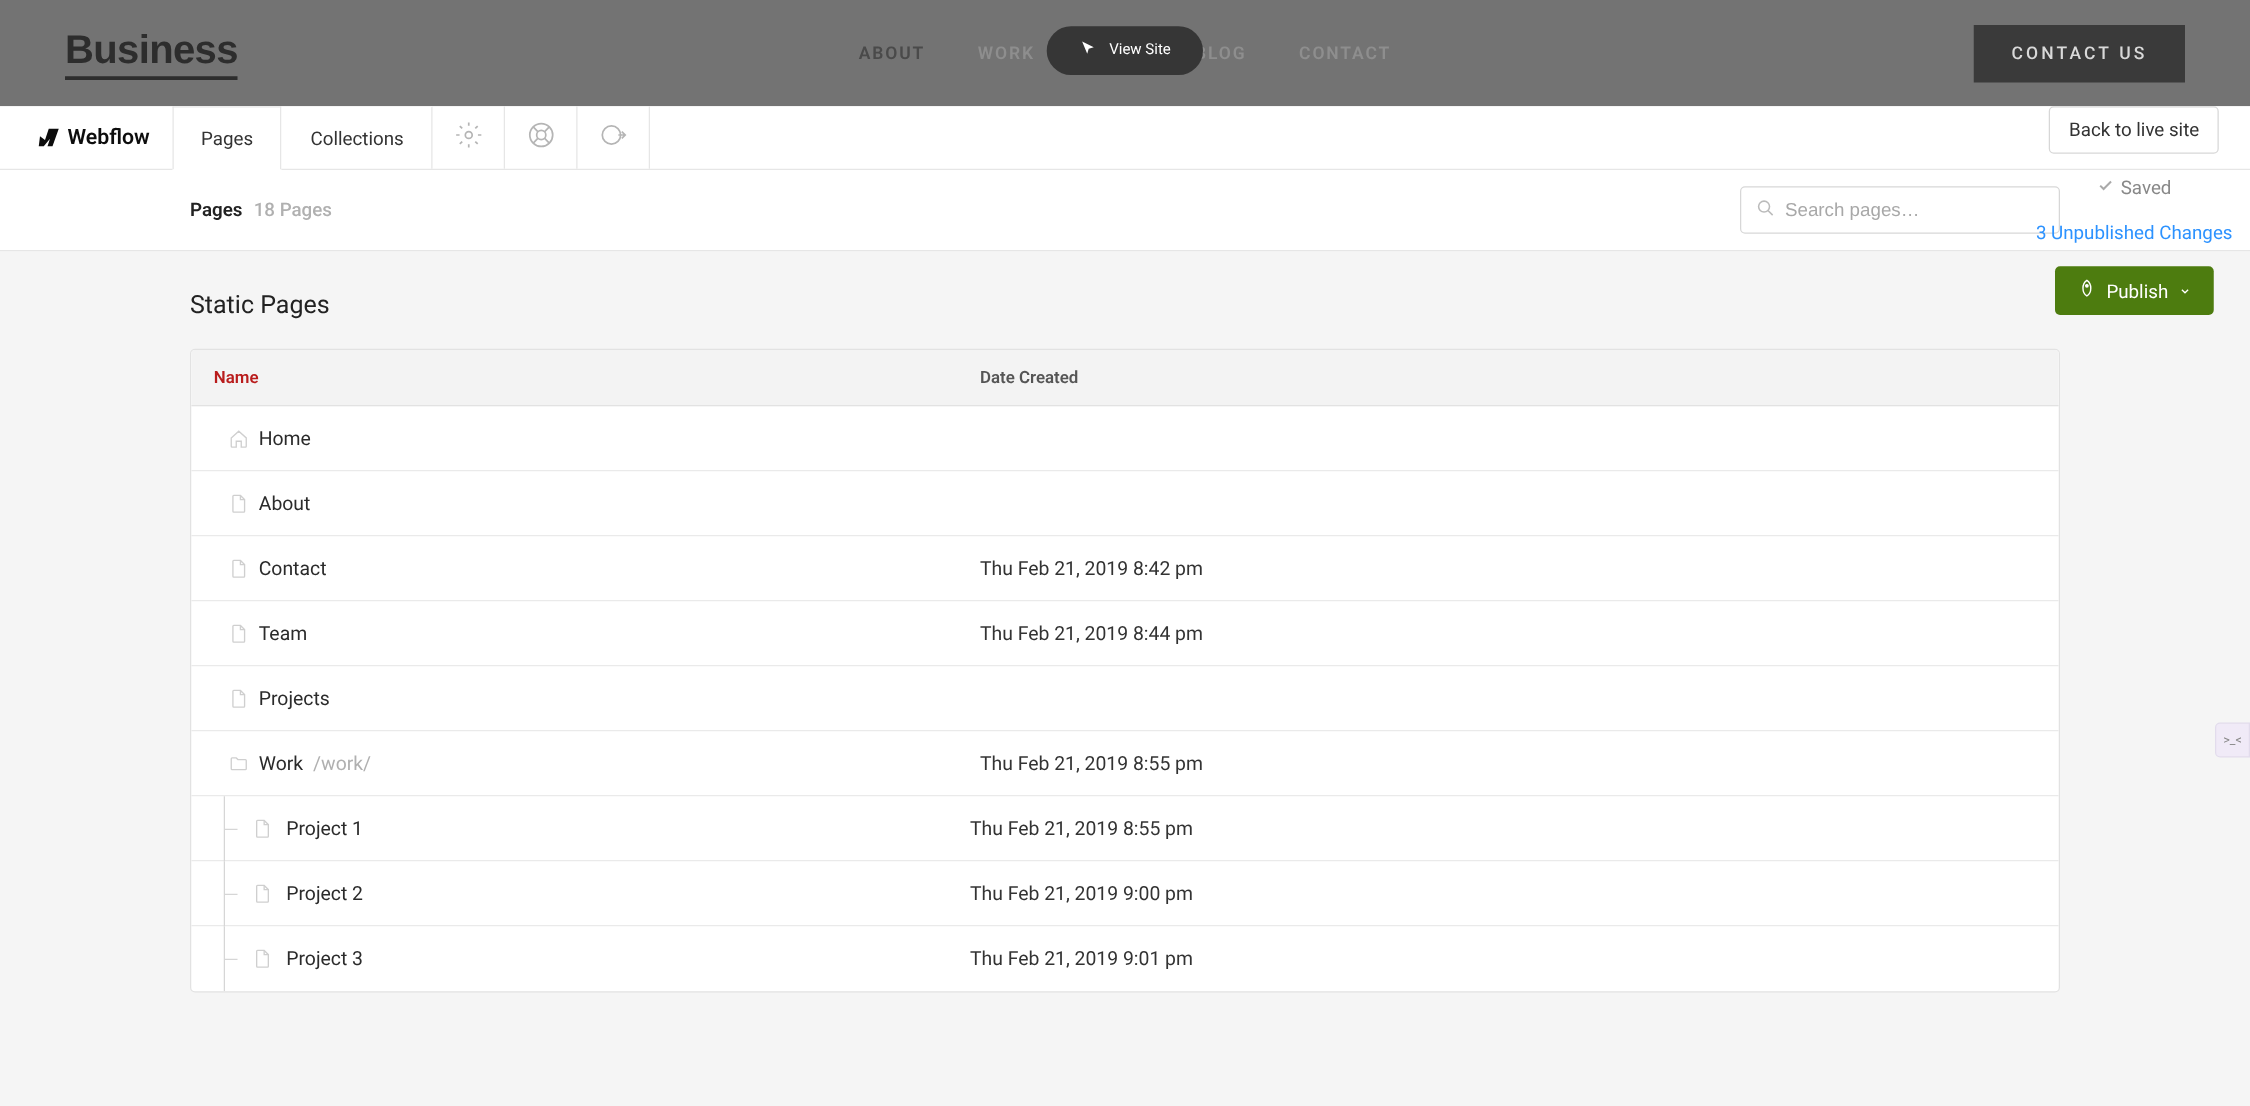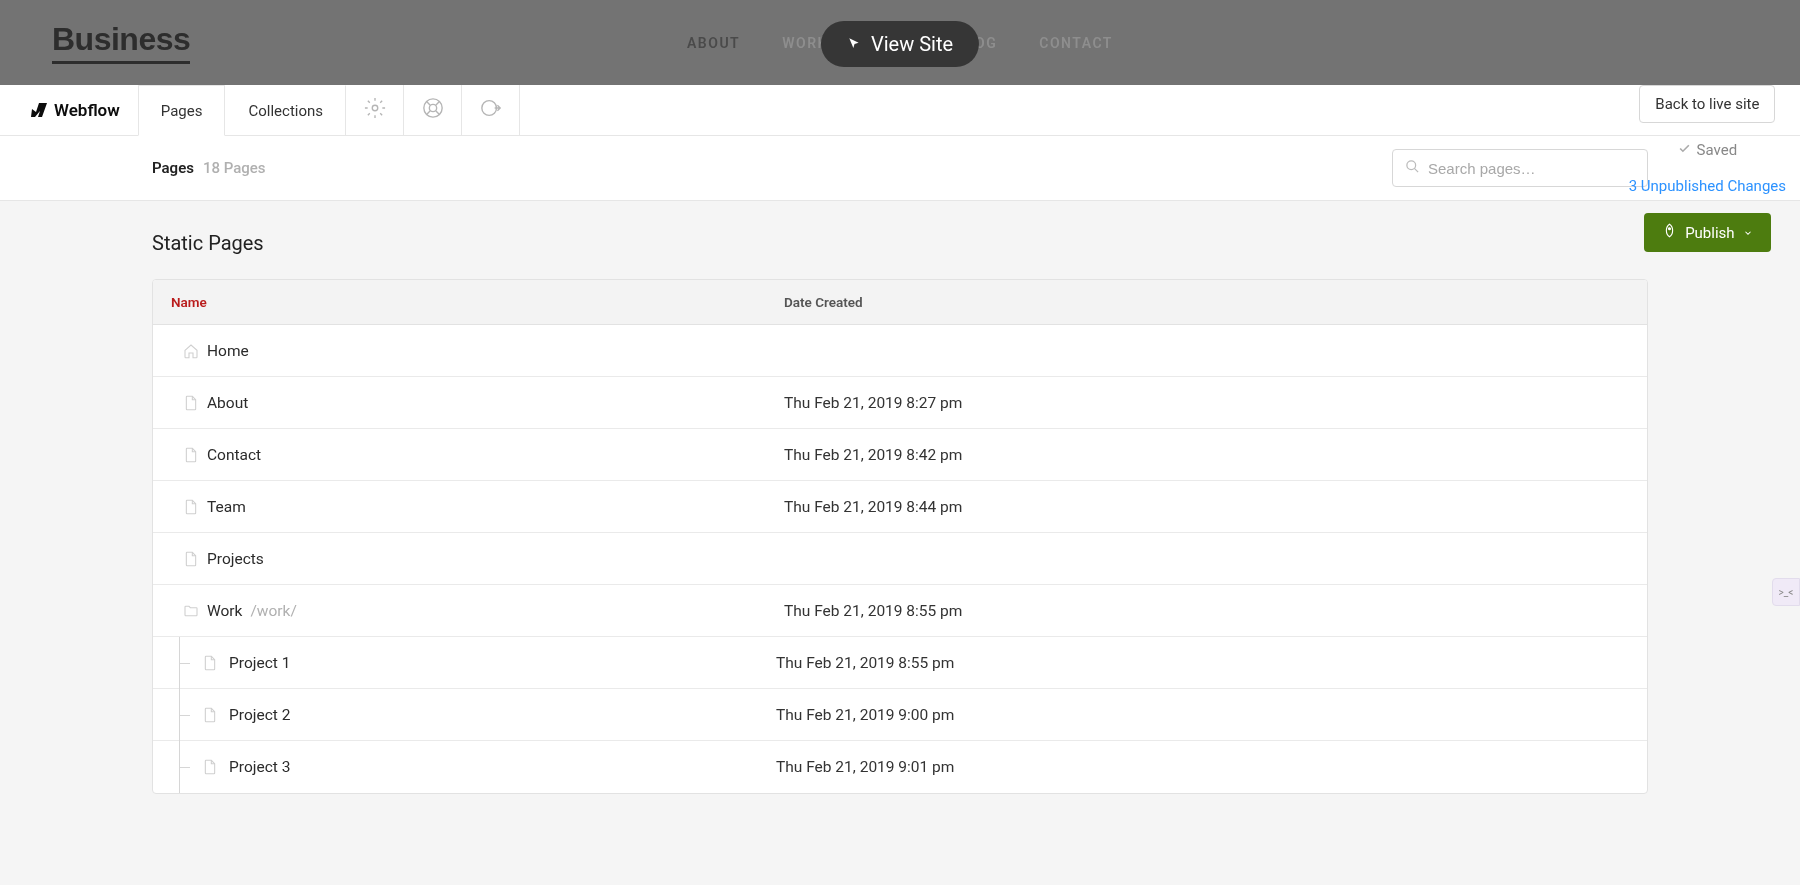--- a/index.html
+++ b/index.html
@@ -8,21 +8,21 @@
 
 .site-header { height: 85px; background: #7a7a7a; position: relative; display: flex; align-items: center; padding: 0 52px; }
 .site-header::before { content: ""; position: absolute; inset: 0; background: rgba(0,0,0,0.05); }
 .site-logo { font-size: 32px; font-weight: 700; color: #2d2d2d; border-bottom: 3px solid #2d2d2d; padding-bottom: 3px; font-family: "Helvetica Neue", sans-serif; letter-spacing: -0.5px; z-index: 1; }
 .site-nav { position: absolute; left: 50%; transform: translateX(-50%); display: flex; gap: 42px; z-index: 1; }
 .site-nav-item { font-size: 14px; font-weight: 600; letter-spacing: 1.5px; color: #4a4a4a; text-transform: uppercase; }
 .site-nav-item.dim { color: #8e8e8e; }
 .contact-btn { margin-left: auto; background: #3a3a3a; color: #d9d9d9; font-size: 14px; letter-spacing: 2.5px; font-weight: 500; padding: 15px 30px; z-index: 1; }
 
 
-.view-site-pill { position: absolute; left: 50%; transform: translateX(-50%); top: 21px; background: #363636; color: #fff; border-radius: 24px; padding: 11px 26px; display: flex; align-items: flex-start; gap: 10px; font-size: 20px; z-index: 5; }
+.view-site-pill { position: absolute; left: 50%; transform: translateX(-50%); top: 21px; background: #363636; color: #fff; border-radius: 24px; padding: 11px 26px; display: flex; align-items: flex-start; gap: 10px; font-size: 12px; z-index: 5; }
 
 
 .editor-bar { height: 51px; background: #fff; display: flex; align-items: stretch; border-bottom: 1px solid #e6e6e6; position: relative; }
 .wf-logo { display: flex; align-items: center; gap: 6px; padding: 0 18px 0 24px; font-weight: 600; font-size: 17px; color: #0d0d0d; }
 .wf-logo svg { width: 24px; height: 24px; }
 .tabs { display: flex; align-items: stretch; }
 .tab { display: flex; align-items: center; padding: 0 22px; font-size: 15px; color: #333; cursor: pointer; border-top: 1px solid transparent; border-right: 1px solid #e6e6e6; border-left: 1px solid transparent; }
 .tab.active { border-top: 1px solid #e6e6e6; border-left: 1px solid #e6e6e6; border-bottom: 1px solid #fff; margin-bottom: -1px; background: #fff; }
 .icon-tab { display: flex; align-items: center; justify-content: center; width: 58px; border-right: 1px solid #e6e6e6; cursor: pointer; color: #b5b5b5; }
 .icon-tab svg { width: 22px; height: 22px; }
@@ -69,20 +69,21 @@
 
 <div class="site-header">
   <div class="site-logo">Business</div>
   <div class="site-nav">
     <span class="site-nav-item">ABOUT</span>
     <span class="site-nav-item dim">WORK</span>
     <span class="site-nav-item dim">TEAM</span>
     <span class="site-nav-item dim">BLOG</span>
     <span class="site-nav-item dim">CONTACT</span>
   </div>
+  <div class="contact-btn">CONTACT US</div>
 </div>
 
 <div class="view-site-pill">
   <span>
     <svg width="14" height="14" viewBox="0 0 24 24" fill="#fff">
         <path d="M4 2l16 8-7 2-2 7z"></path>
       </svg>
   </span>
   <span>View Site</span>
 </div>
@@ -188,21 +189,20 @@
         <div class="page-row">
           <div class="row-icon-cell">
             <svg viewBox="0 0 24 24" fill="none" stroke="currentColor" stroke-width="1.6">
               <path d="M14 2H6a1 1 0 00-1 1v18a1 1 0 001 1h12a1 1 0 001-1V7z"></path>
               <path d="M14 2v5h5"></path>
             </svg>
           </div>
           <div class="row-name-cell">
             <span>About</span>
           </div>
-          <div class="row-date-cell">Thu Feb 21, 2019 8:27 pm</div>
         </div>
         <div class="page-row">
           <div class="row-icon-cell">
             <svg viewBox="0 0 24 24" fill="none" stroke="currentColor" stroke-width="1.6">
               <path d="M14 2H6a1 1 0 00-1 1v18a1 1 0 001 1h12a1 1 0 001-1V7z"></path>
               <path d="M14 2v5h5"></path>
             </svg>
           </div>
           <div class="row-name-cell">
             <span>Contact</span>

